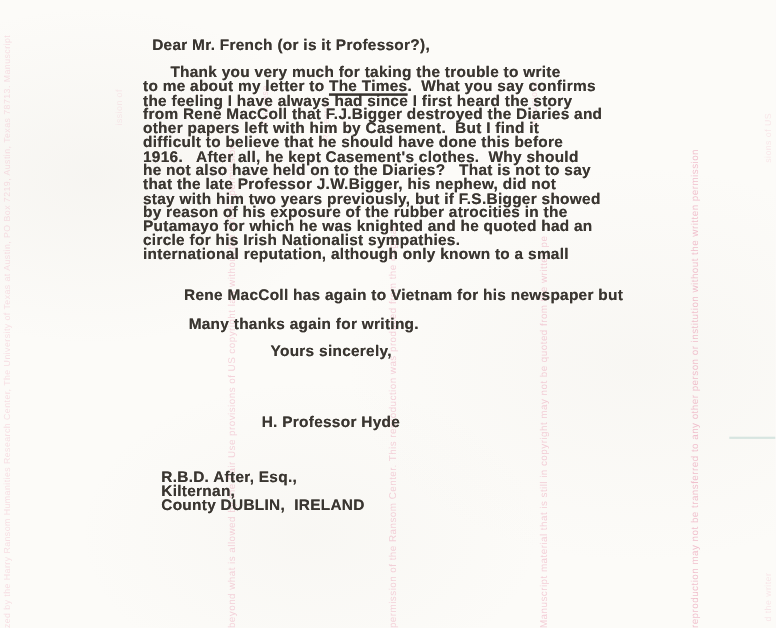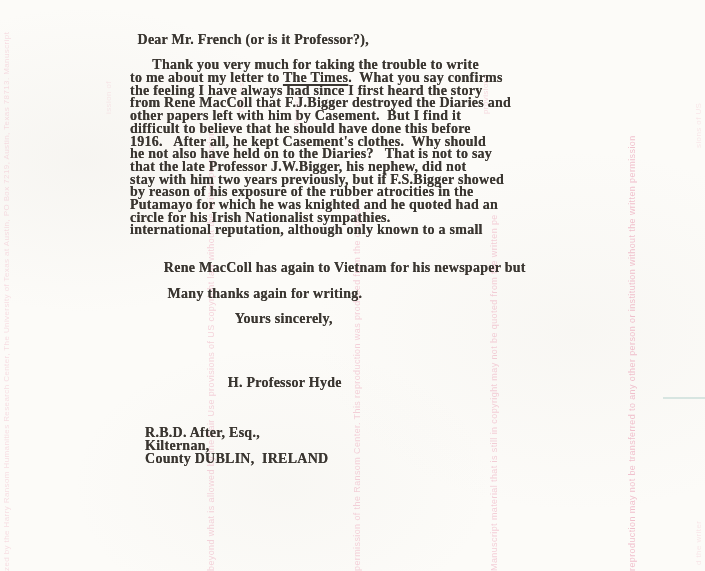--- a/index.html
+++ b/index.html
@@ -12,21 +12,21 @@
     position:absolute;left:0;top:0;width:705px;height:571px;
     background:
       radial-gradient(ellipse 320px 220px at 12% 28%, rgba(198,192,182,0.10), transparent 70%),
       radial-gradient(ellipse 380px 260px at 82% 58%, rgba(203,198,188,0.08), transparent 70%),
       radial-gradient(ellipse 300px 200px at 40% 85%, rgba(200,196,186,0.07), transparent 70%),
       #fcfbf8;
   }
   
   #letter-body{
     position:absolute;left:130px;top:34px;z-index:3;
-    font-family:Liberation Serif, serif;
+    font-family:Liberation Sans, sans-serif;
     font-weight:700;font-size:14px;color:#3a3631;letter-spacing:0.26px;
   }
   .ln{
     height:12.7px;line-height:12.7px;white-space:pre;
     text-shadow:0 0 0.55px rgba(56,50,43,0.78);
   }
   .u{text-decoration:underline;text-underline-offset:2px;text-decoration-thickness:1.5px;}
   
   .wm{
     position:absolute;width:13px;z-index:1;

